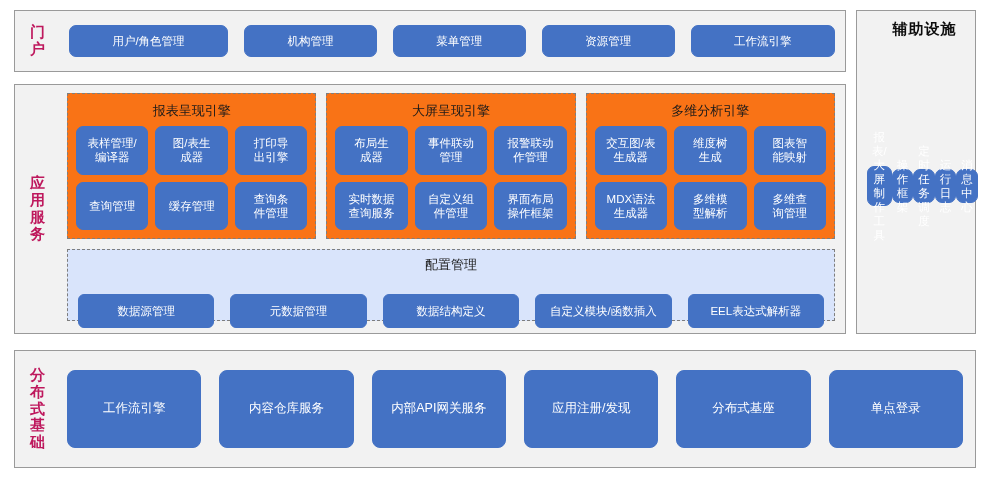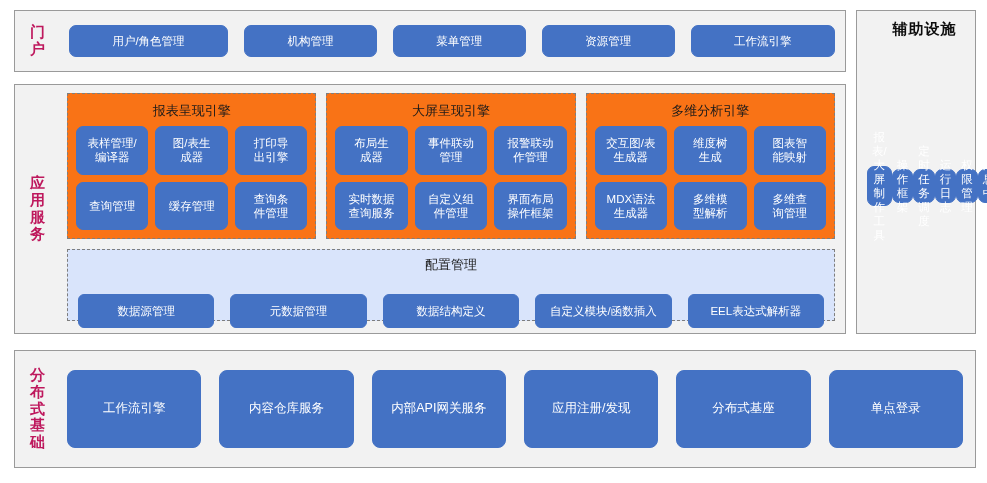--- a/index.html
+++ b/index.html
@@ -282,21 +282,20 @@
   </div>
 
   <div class="frame" id="aux">
     <div class="aux-title">辅助设施</div>
     <div class="aux-list">
       <div class="btn tall">报表/大屏制
 作工具</div>
       <div class="btn">操作框架</div>
       <div class="btn">定时任务调度</div>
       <div class="btn">运行日志</div>
-      <div class="btn">权限管理</div>
       <div class="btn">消息中心</div>
     </div>
   </div>
 
   <div class="frame" id="base">
     <div class="vlabel">
       <span>分布式基础</span>
     </div>
     <div class="row">
       <div class="btn">工作流引擎</div>

